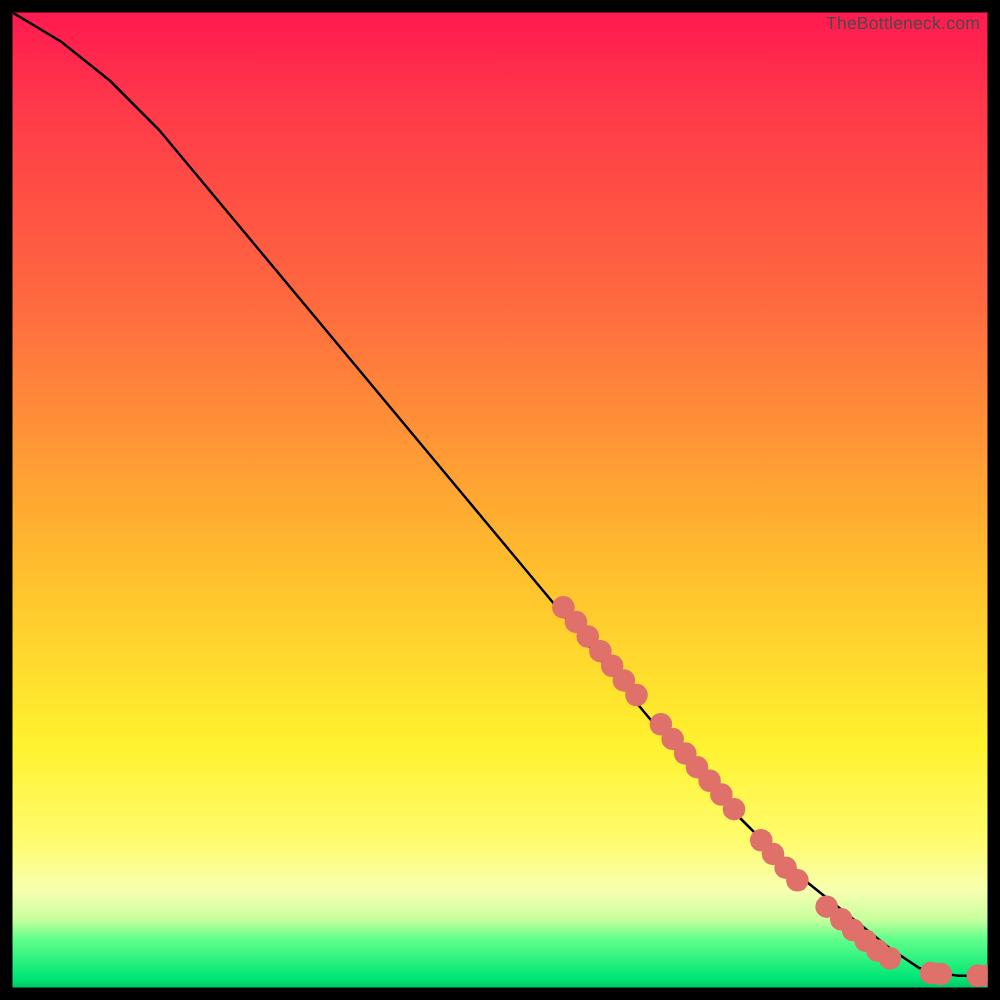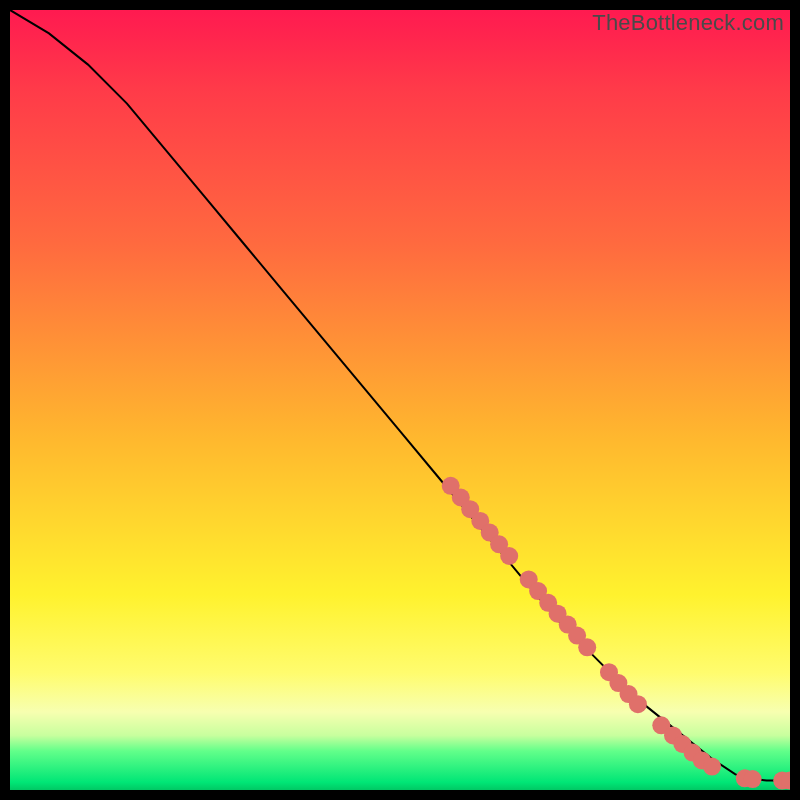--- a/index.html
+++ b/index.html
@@ -39,21 +39,21 @@
       #62ff8a 95%,
       #00e676 99%,
       #00c864 100%
     );
   }
   .watermark {
     position: absolute;
     top: 0px;
     right: 6px;
     color: #4a4a4a;
-    font-size: 22px;
+    font-size: 14px;
     font-weight: 500;
     letter-spacing: 0.2px;
     z-index: 5;
     user-select: none;
   }
   svg.curve {
     position: absolute;
     left: 0;
     top: 0;
     width: 780px;

